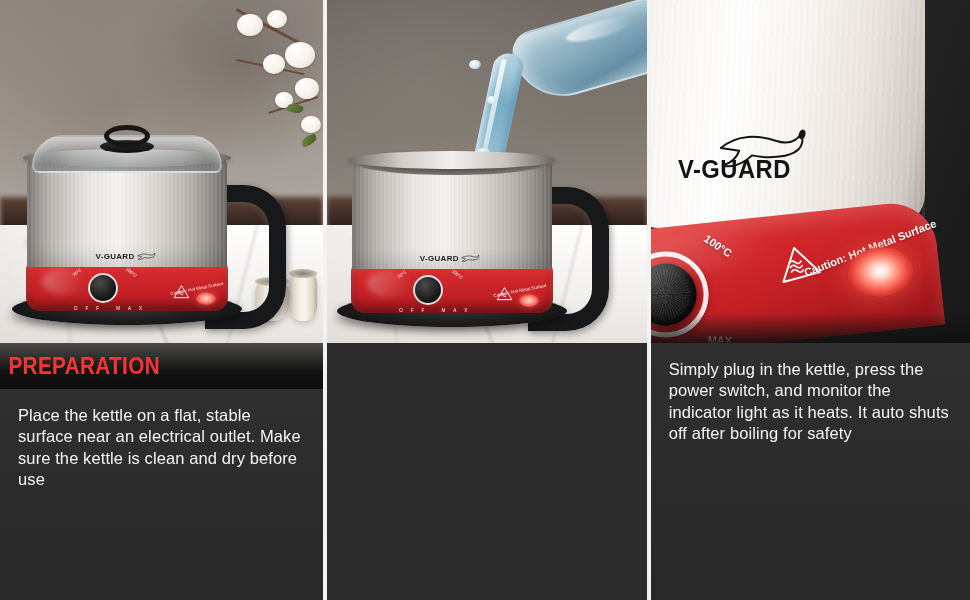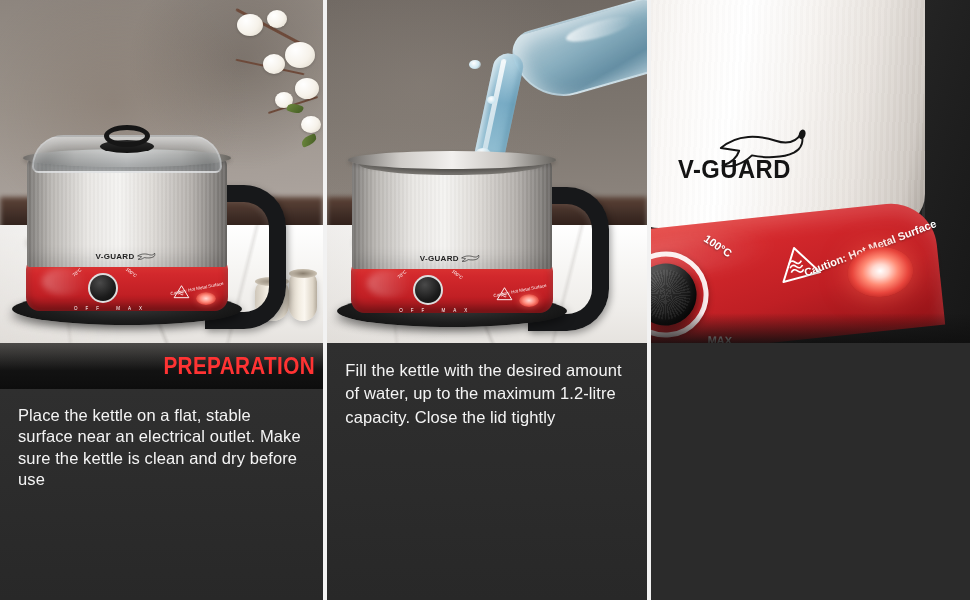--- a/index.html
+++ b/index.html
@@ -207,21 +207,21 @@
   .m-warn svg { width:44px; height:38px; display:block; }
   .m-caut { position:absolute; right:-4px; bottom:78px; font-size:11px; font-weight:bold; color:#fff;
             white-space:nowrap; transform:rotate(-15deg); text-shadow:0 1px 2px rgba(0,0,0,.35); }
   .m-led { position:absolute; right:26px; bottom:34px; width:66px; height:50px; border-radius:50%;
            background:radial-gradient(ellipse at 50% 48%, #ffffff 0%, #ffd8ce 18%, #ff8a74 38%,
                                       #e8453c 60%, rgba(170,28,24,.55) 82%, rgba(150,20,18,0) 100%);
            box-shadow:0 0 26px rgba(255,110,86,.55); }
 
   
   .capbar { position:relative; height:46px; flex:0 0 46px; display:flex;
-            align-items:center; justify-content:flex-end; overflow:hidden;
+            align-items:center; justify-content:flex-start; overflow:hidden;
             background:linear-gradient(180deg,#1b1b1b 0%,#131313 55%,#0d0d0d 100%); }
   .capbar .ghost { position:absolute; inset:0; opacity:.35; }
   .cap-title { position:relative; font-size:23px; font-weight:bold; letter-spacing:.4px;
                transform:scaleX(.9); color:#ff3333; white-space:nowrap; }
 
   
   .copy { flex:1 1 auto; padding:16px 16px 10px 18px;
           background:linear-gradient(180deg,#2f2f2f 0%,#2b2b2b 60%,#282828 100%); }
   .copy p { color:#f4f4f4; font-size:16.5px; line-height:1.30; letter-spacing:.1px; }
   .panel:nth-child(2) .copy p { line-height:1.42; }
@@ -353,23 +353,20 @@
               <path d="M11 2 L20.5 17.5 L1.5 17.5 Z" fill="none" stroke="#fff" stroke-width="1.2"></path>
               <path d="M7 13 q1.6-2 3.2 0 q1.6 2 3.2 0 M7 10.5 q1.6-2 3.2 0 q1.6 2 3.2 0" fill="none" stroke="#fff" stroke-width="1"></path>
             </svg>
           </div>
           <span class="k-caut">Caution: Hot Metal Surface</span>
           <div class="k-led"></div>
         </div>
       </div>
 
 
-      <div class="copy">
-        <p>Fill the kettle with the desired amount of water, up to the maximum 1.2-litre capacity. Close the lid tightly</p>
-      </div>
     </div>
 
     <div class="panel">
       <div class="stage">
         <div class="macro">
           <div class="m-steel"></div>
           <div class="m-red">
             <div class="m-knob">
 
               <span class="lbl lbl-100">100°C</span>
@@ -398,16 +395,19 @@
                        C72 33,52 33,38 30 C28 40,14 44,6 41 C16 38,22 31,24 25 Z" fill="none" stroke="#141414" stroke-width="2.2" stroke-linejoin="round"></path>
               <ellipse cx="93" cy="7" rx="3.6" ry="5.4" fill="#141414" transform="rotate(18 93 7)"></ellipse>
             </svg>
           </div>
 
           <div class="m-darkbot"></div>
         </div>
       </div>
 
 
+      <div class="copy">
+        <p>Simply plug in the kettle, press the power switch, and monitor the indicator light as it heats. It auto shuts off after boiling for safety</p>
+      </div>
     </div>
 
   </div>
 </div>
 
 </body></html>

